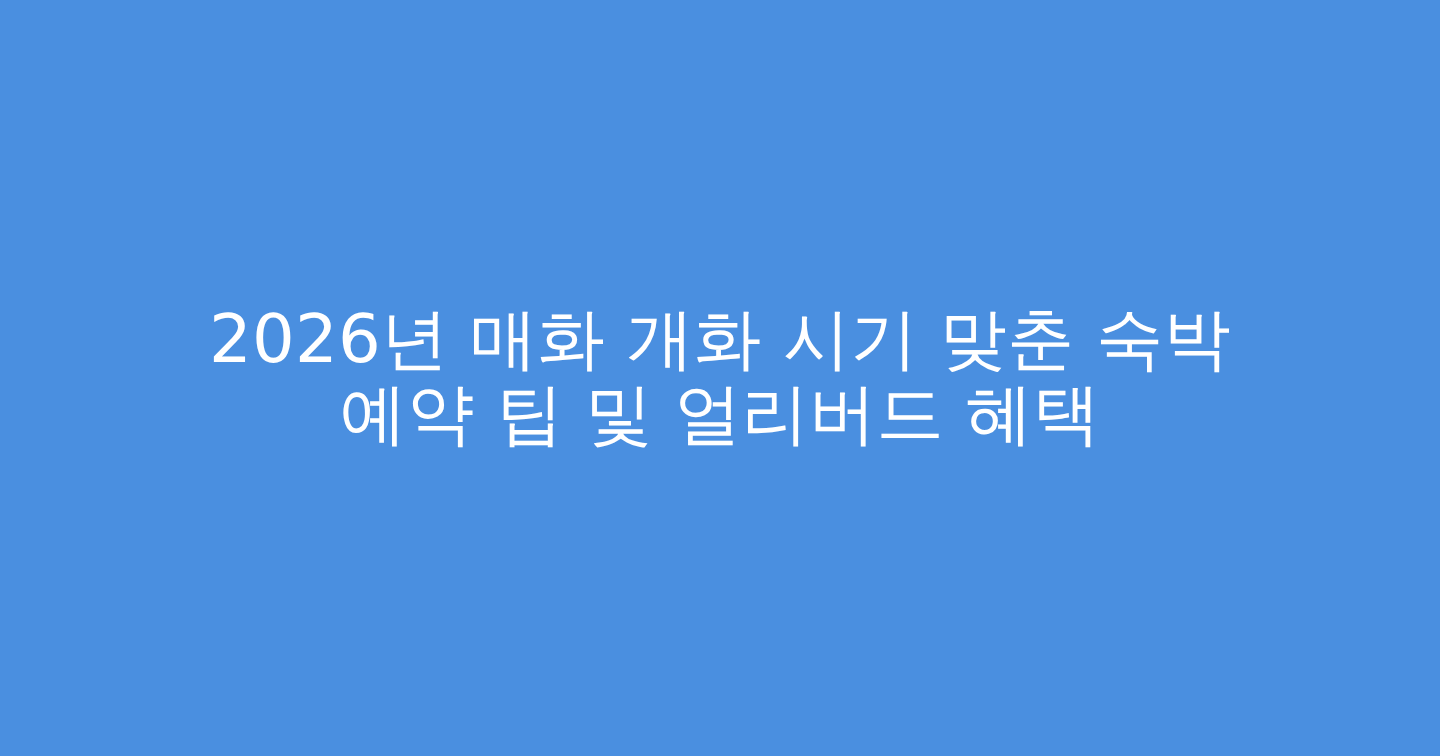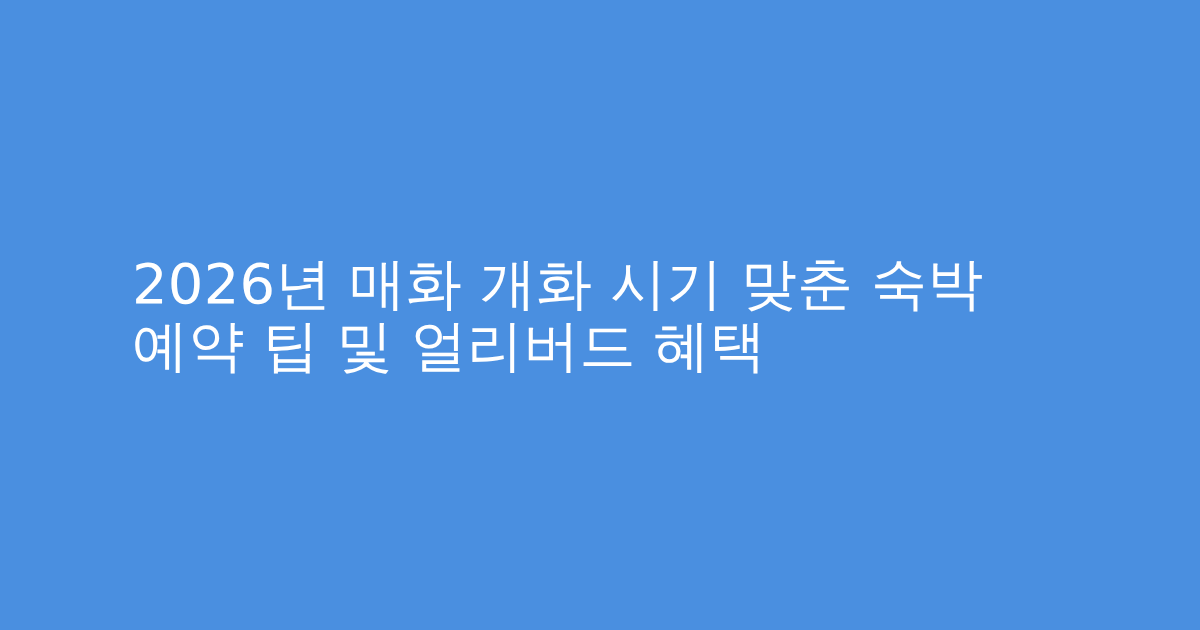--- a/index.html
+++ b/index.html
@@ -37,21 +37,21 @@
   #card-title {
     margin: 12px;
     padding: 0;
     color: #ffffff;
     font-family: "DejaVu Sans", "Liberation Sans", sans-serif;
     font-size: 56px;
     font-weight: 400;
     line-height: 62px;
     letter-spacing: 0.2px;
     word-break: keep-all;
-    text-align: left;
+    text-align: center;
     -webkit-font-smoothing: antialiased;
   }
 </style>
 </head>
 <body>
 
 <div id="og-card" style="background-color: rgb(74, 143, 224);">
   <div id="title-block">
     <h1 id="card-title" style="color: rgb(255, 255, 255); font-size: 56px; line-height: 62px;">2026년 매화 개화 시기 맞춘 숙박 예약 팁 및 얼리버드 혜택</h1>
   </div>

